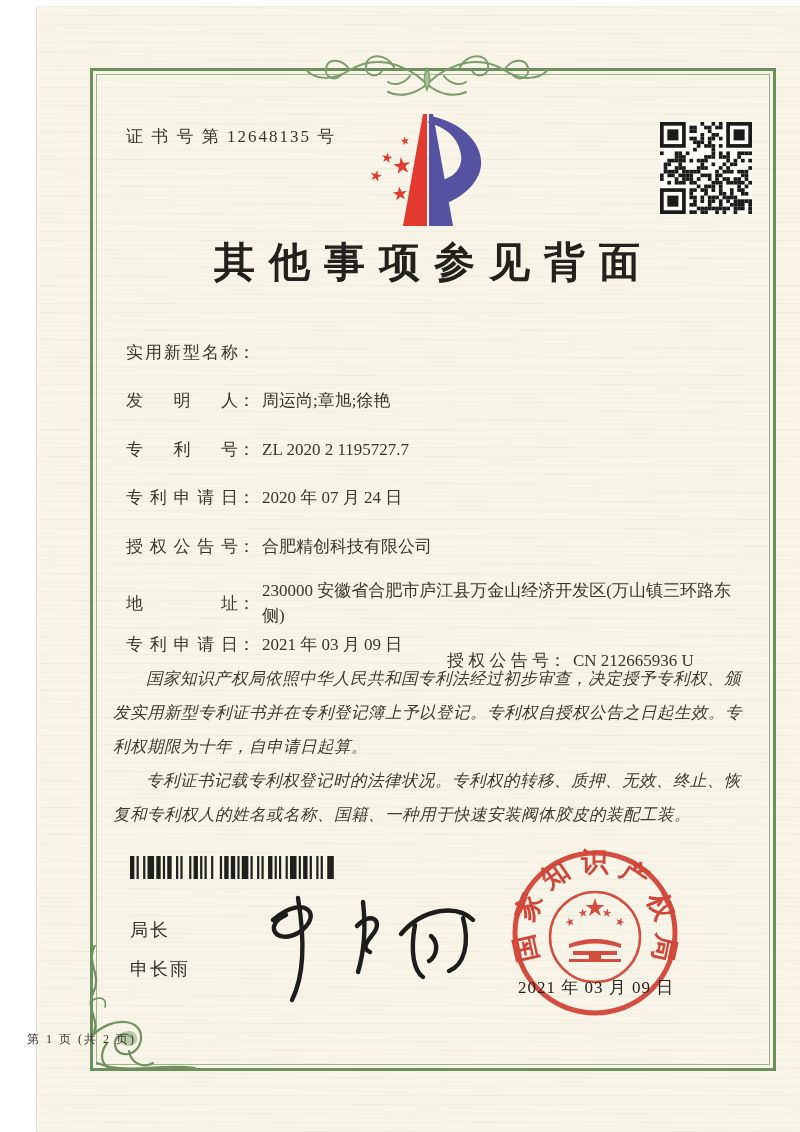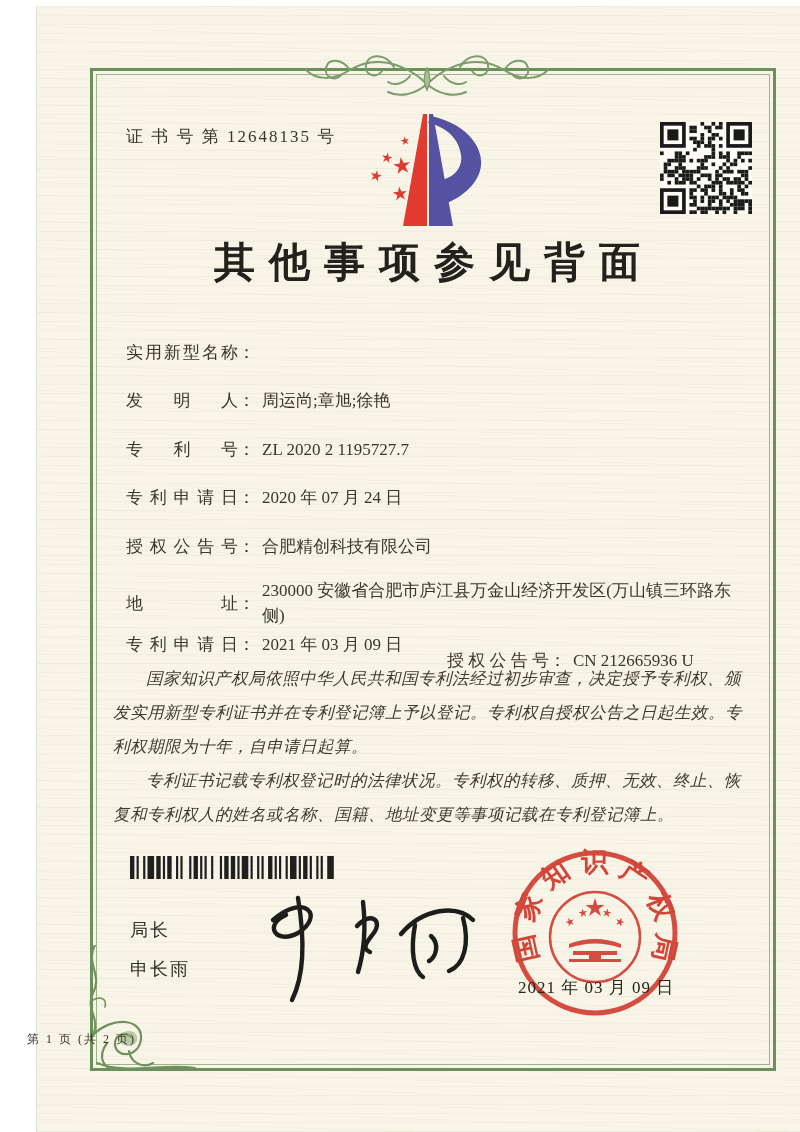--- a/index.html
+++ b/index.html
@@ -373,21 +373,21 @@
       <span class="grant2">
         <span class="lbl">授权公告号</span>
           <span class="colon">：</span>
           <span class="val">CN 212665936 U</span>
       </span>
     </div>
   </div>
 
   <div class="paras">
     <p>国家知识产权局依照中华人民共和国专利法经过初步审查，决定授予专利权、颁发实用新型专利证书并在专利登记簿上予以登记。专利权自授权公告之日起生效。专利权期限为十年，自申请日起算。</p>
-    <p>专利证书记载专利权登记时的法律状况。专利权的转移、质押、无效、终止、恢复和专利权人的姓名或名称、国籍、地址变更等事项记载在专利登记簿上。</p>
+    <p>专利证书记载专利权登记时的法律状况。专利权的转移、质押、无效、终止、恢复和专利权人的姓名或名称、国籍、一种用于快速安装阀体胶皮的装配工装。</p>
   </div>
 
   <svg id="barcode" class="barcode" width="206" height="23" viewBox="0 0 206 23">
       <rect x="0" y="0" width="4.382978723404255" height="23" fill="#1f1f1d"></rect>
       <rect x="6.574468085106383" y="0" width="2.1914893617021276" height="23" fill="#1f1f1d"></rect>
       <rect x="13.148936170212766" y="0" width="2.1914893617021276" height="23" fill="#1f1f1d"></rect>
       <rect x="17.53191489361702" y="0" width="6.574468085106383" height="23" fill="#1f1f1d"></rect>
       <rect x="26.29787234042553" y="0" width="4.382978723404255" height="23" fill="#1f1f1d"></rect>
       <rect x="32.87234042553191" y="0" width="2.1914893617021276" height="23" fill="#1f1f1d"></rect>
       <rect x="37.25531914893616" y="0" width="4.382978723404255" height="23" fill="#1f1f1d"></rect>

